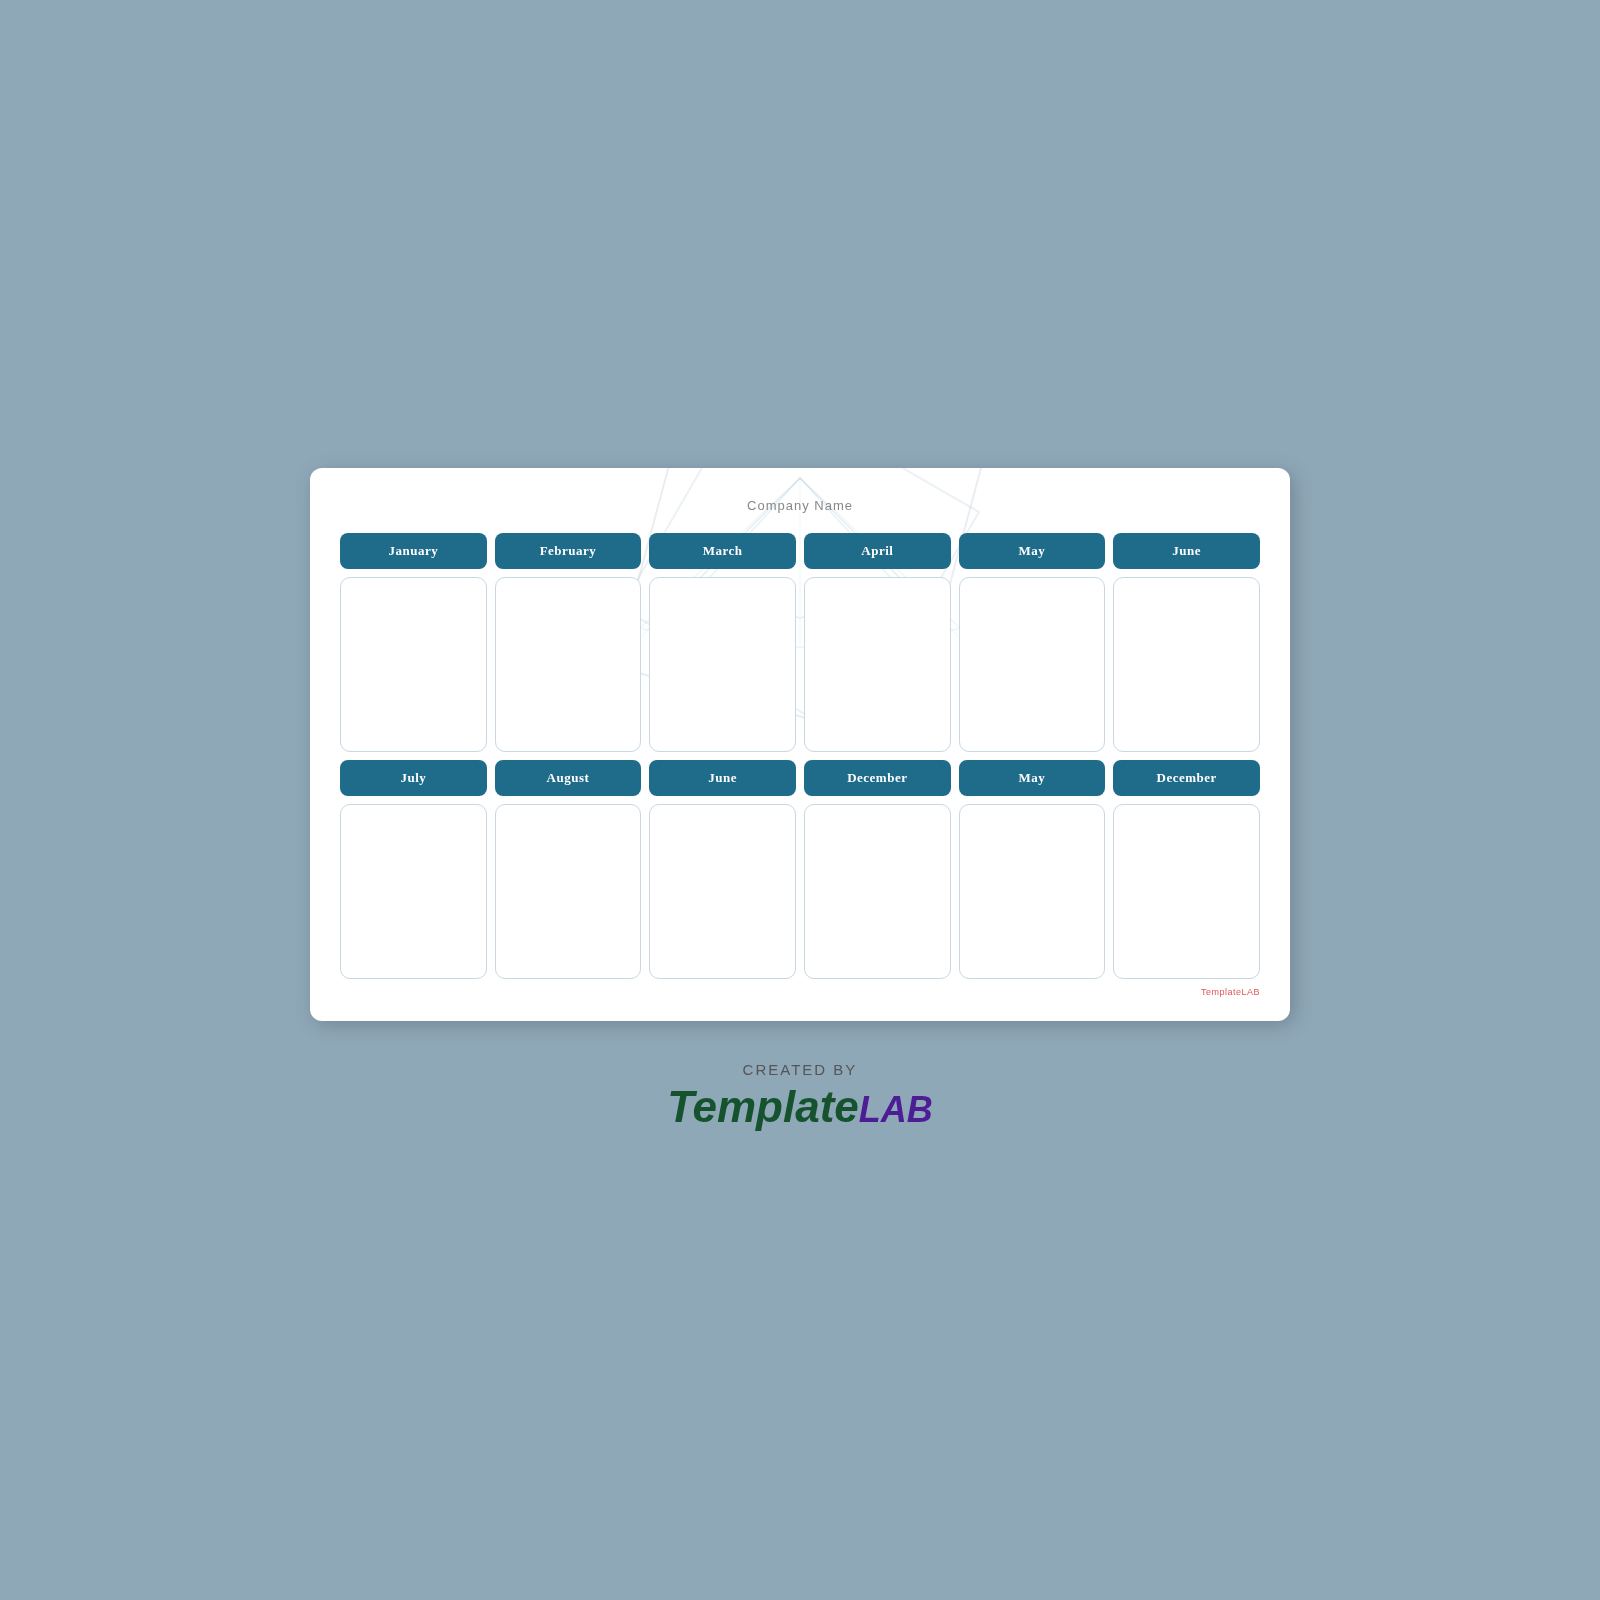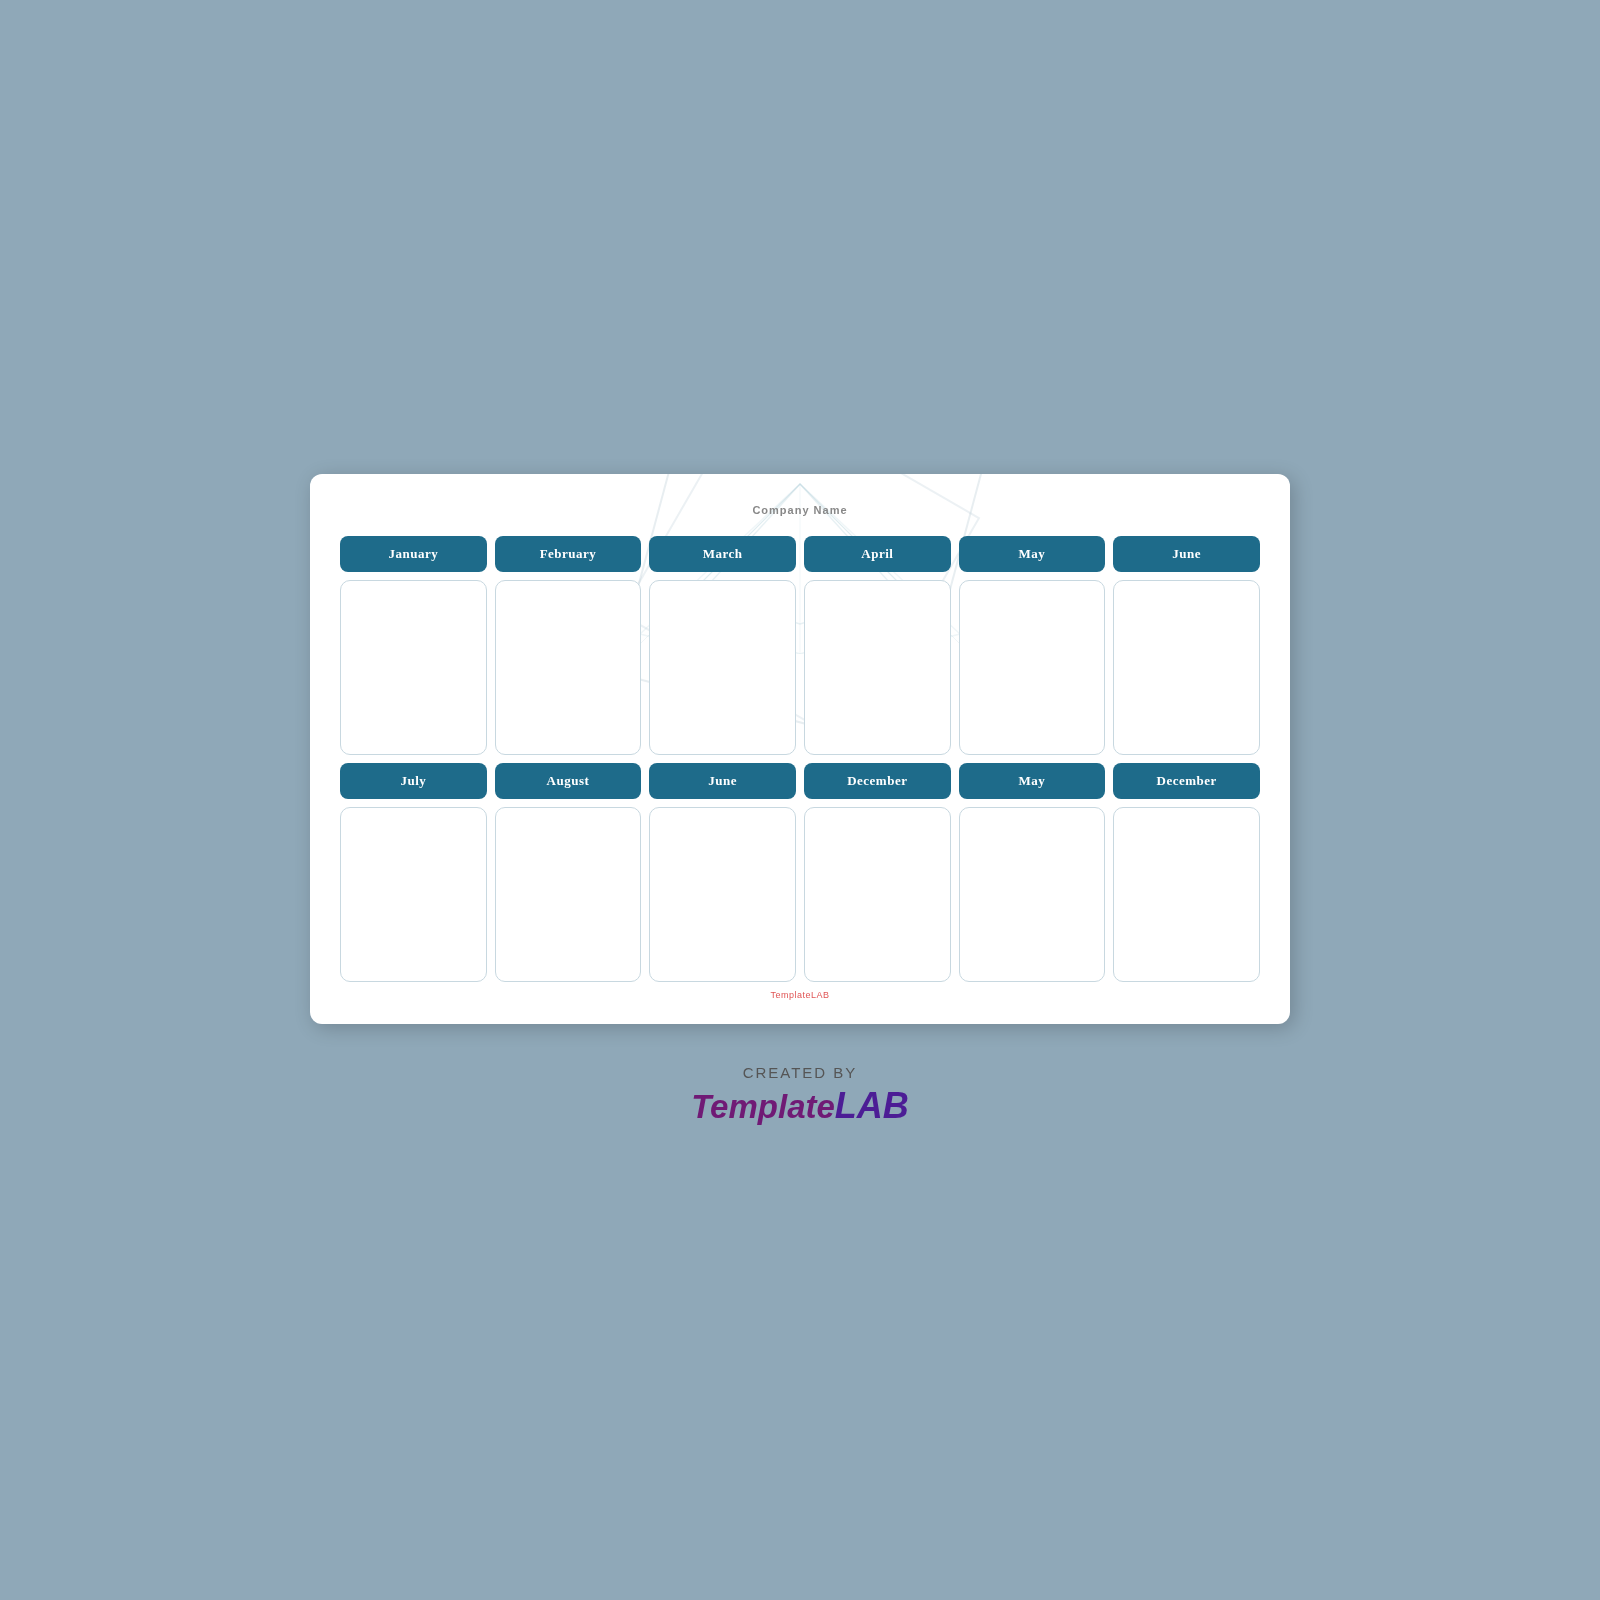--- a/index.html
+++ b/index.html
@@ -68,25 +68,24 @@
     }
 
     .header-section {
       text-align: center;
       margin-bottom: 20px;
       position: relative;
       z-index: 1;
     }
 
     .company-name {
-      font-size: 11px;
+      font-size: 13px;
       color: #888;
       letter-spacing: 1px;
       margin-bottom: 0;
-      font-weight: bold;
     }
 
     .calendar-title {
       font-size: 36px;
       font-weight: 900;
       color: #1a5f7a;
       letter-spacing: 2px;
       text-transform: uppercase;
     }
 
@@ -111,21 +110,21 @@
     }
 
     .month-content {
       border: 1.5px solid #c8d8e0;
       border-radius: 10px;
       height: 175px;
       background: #ffffff;
     }
 
     .footer-brand {
-      text-align: center;
+      text-align: right;
       margin-top: 8px;
       font-size: 9px;
       color: #e05555;
       letter-spacing: 0.5px;
       position: relative;
       z-index: 1;
     }
 
     .bottom-branding {
       display: flex;
@@ -141,23 +140,23 @@
       text-transform: uppercase;
     }
 
     .brand-logo {
       display: flex;
       align-items: baseline;
       gap: 0;
     }
 
     .brand-template {
-      font-size: 33px;
+      font-size: 44px;
       font-weight: 700;
-      color: #701a75;
+      color: #14532d;
       font-style: italic;
     }
 
     .brand-lab {
       font-size: 36px;
       font-weight: 900;
       color: #4c1d95;
       font-style: italic;
     }
   </style>

